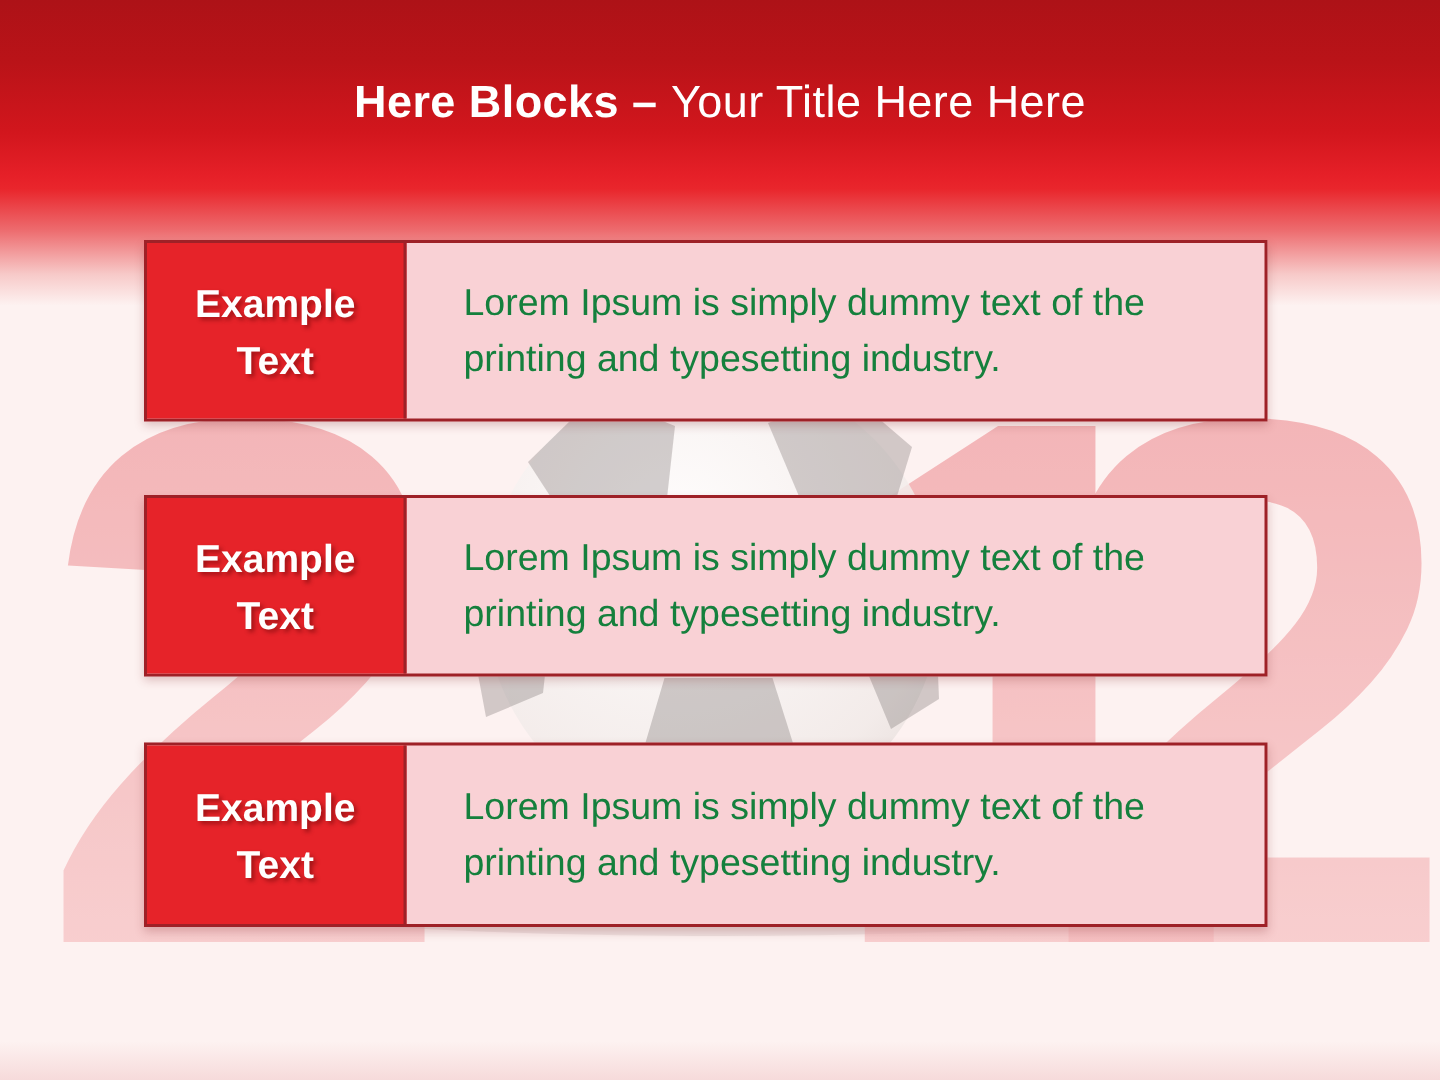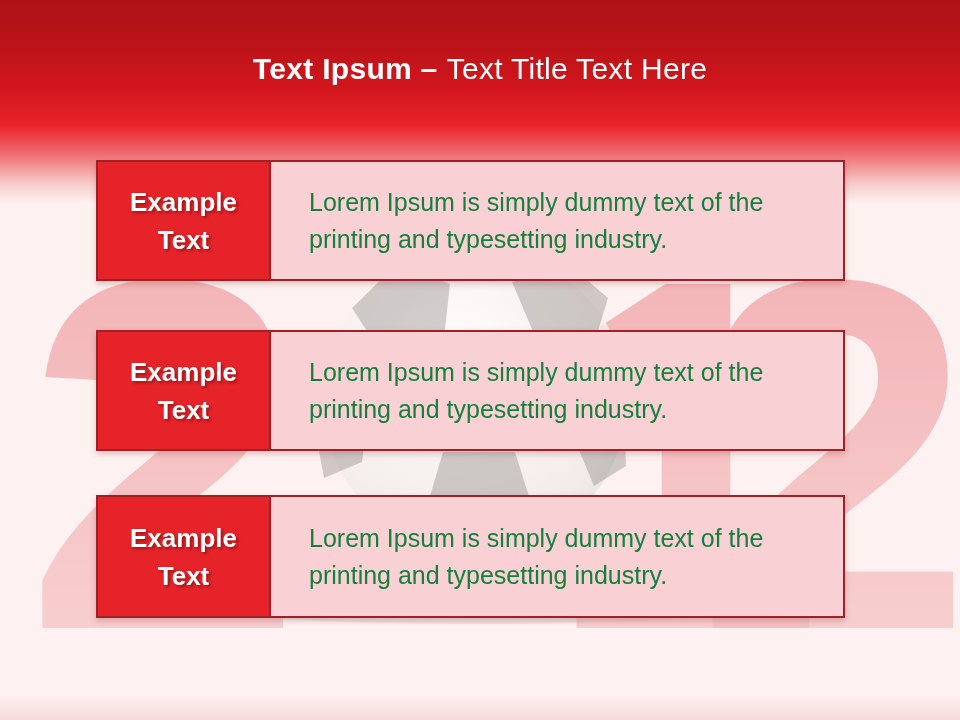--- a/index.html
+++ b/index.html
@@ -88,21 +88,21 @@
         <polygon points="512,282 566,262 608,298 594,344 534,334"></polygon>
         <polygon points="330,382 368,408 362,462 324,478 312,414"></polygon>
         <polygon points="443,452 515,452 532,506 478,538 428,503"></polygon>
         <polygon points="594,392 624,416 626,466 594,486 574,438"></polygon>
       </g>
     </g>
   </svg>
 
   <div class="bottom-fade"></div>
 
-  <h1 class="title"><span class="bold">Text Ipsum –</span><span>Text Title Text Here</span></h1>
+  <h1 class="title"><span class="bold">Here Blocks –</span><span>Your Title Here Here</span></h1>
 
   <div class="row row1">
     <div class="row-label">
       <span class="line">Example</span>
       <span class="line">Text</span>
     </div>
     <div class="row-body">
       <span class="line">Lorem Ipsum is simply dummy text of the</span>
       <span class="line">printing and typesetting industry.</span>
     </div>

